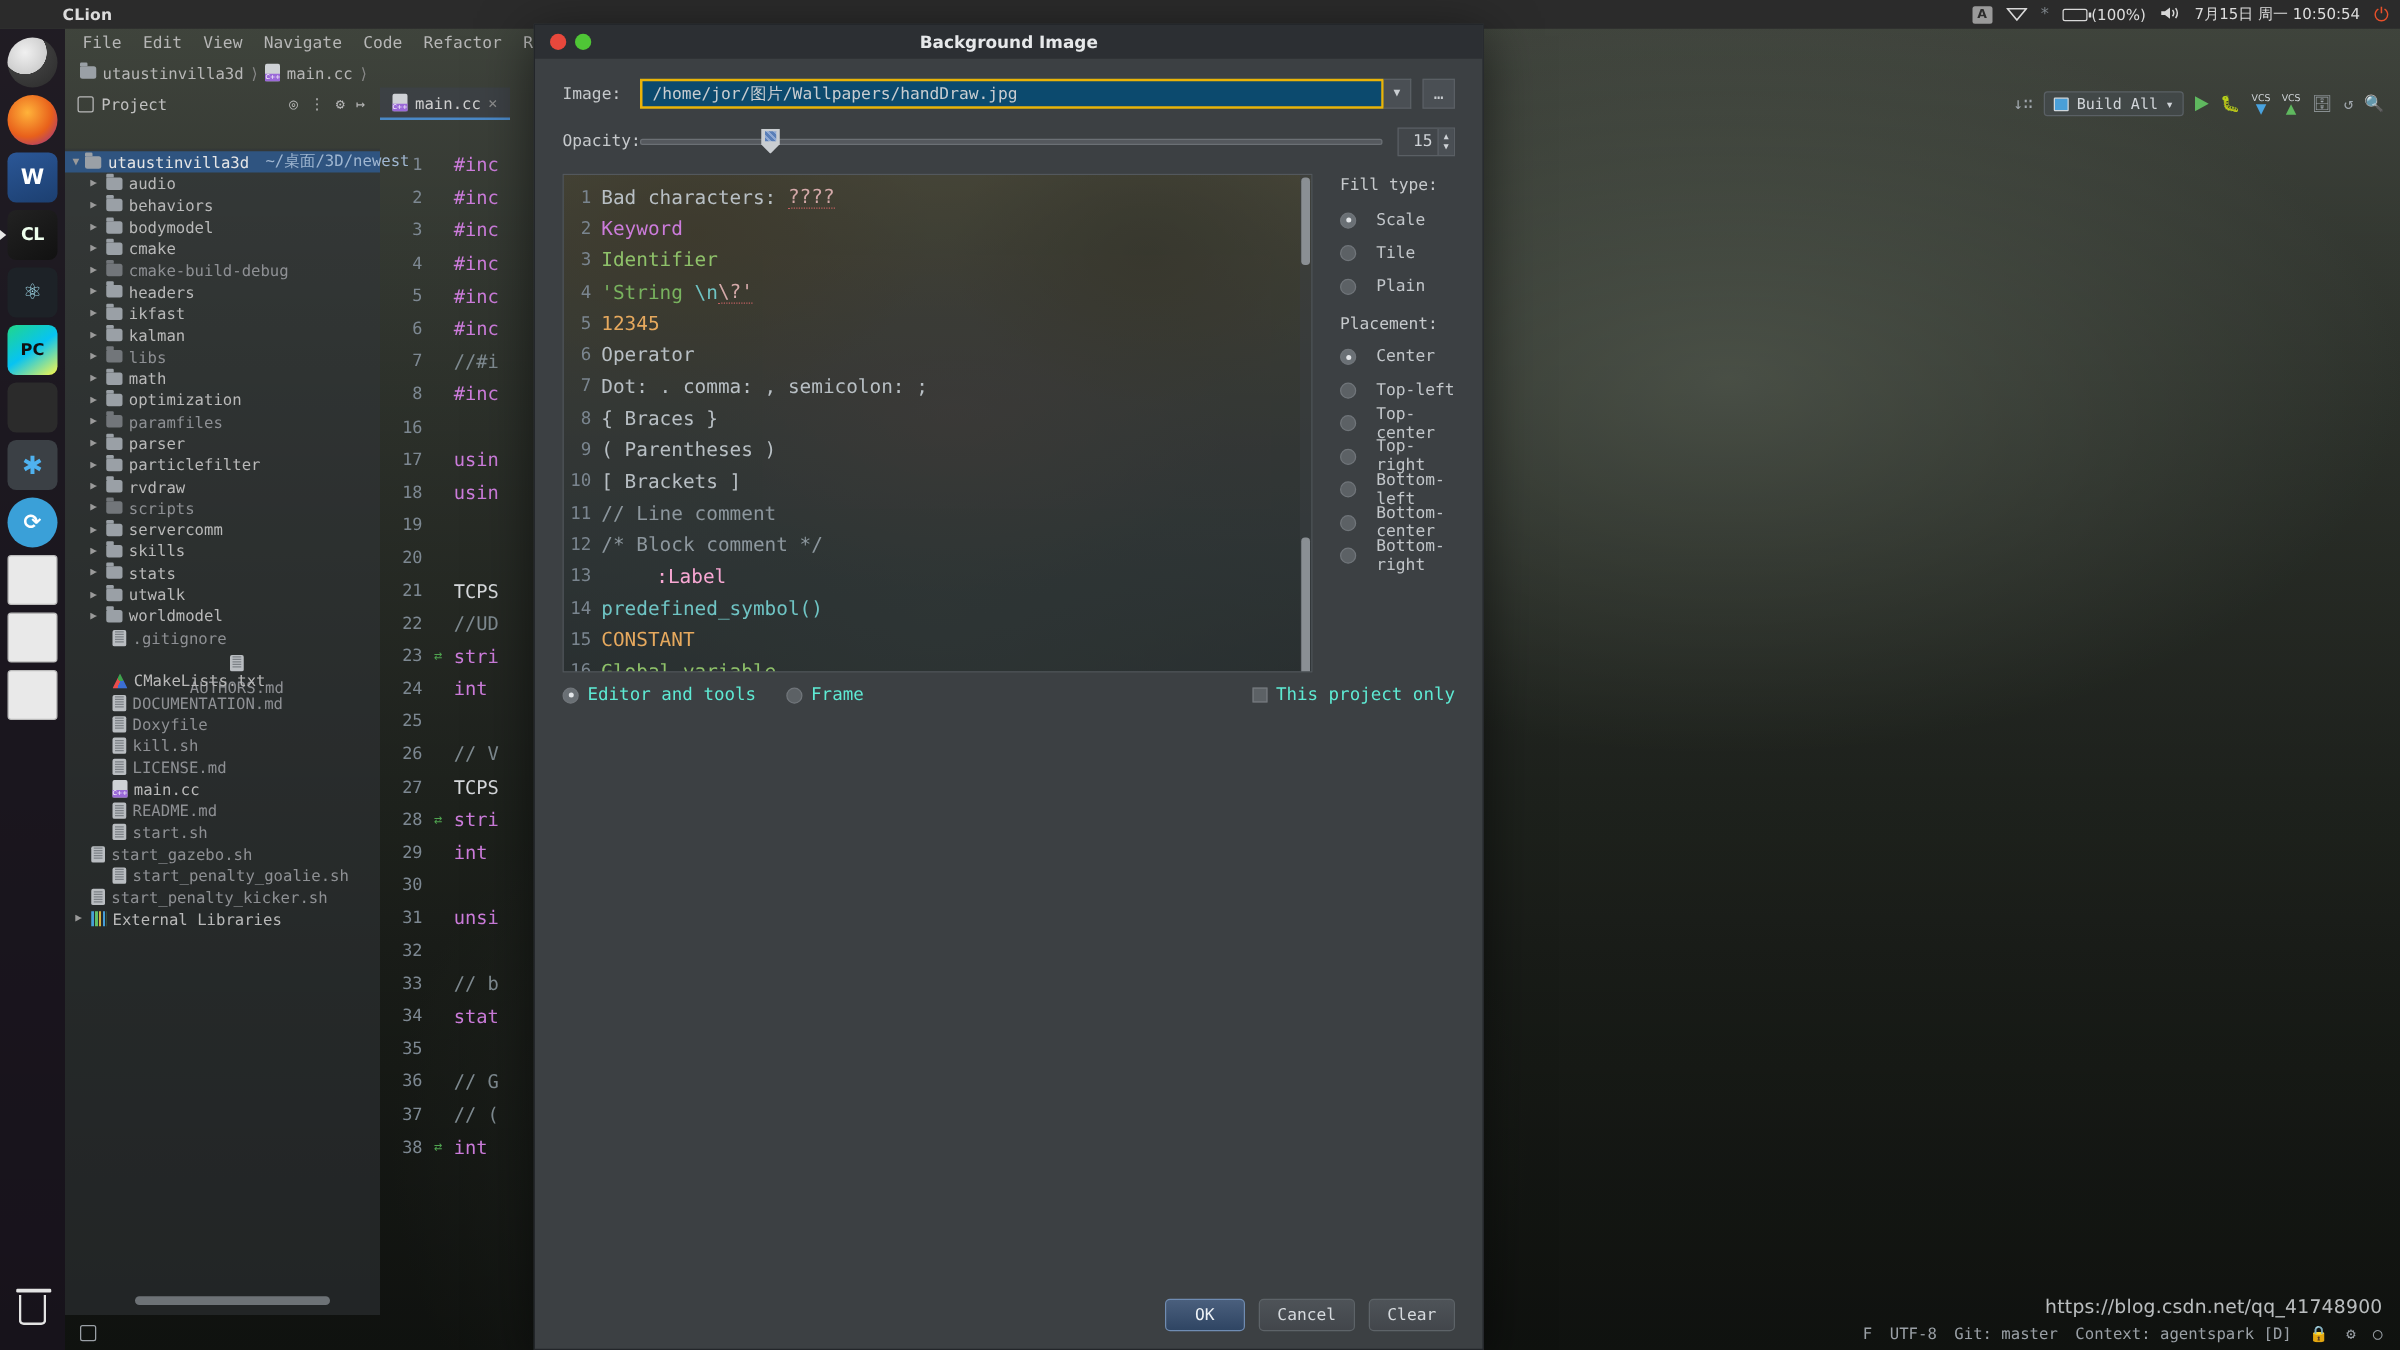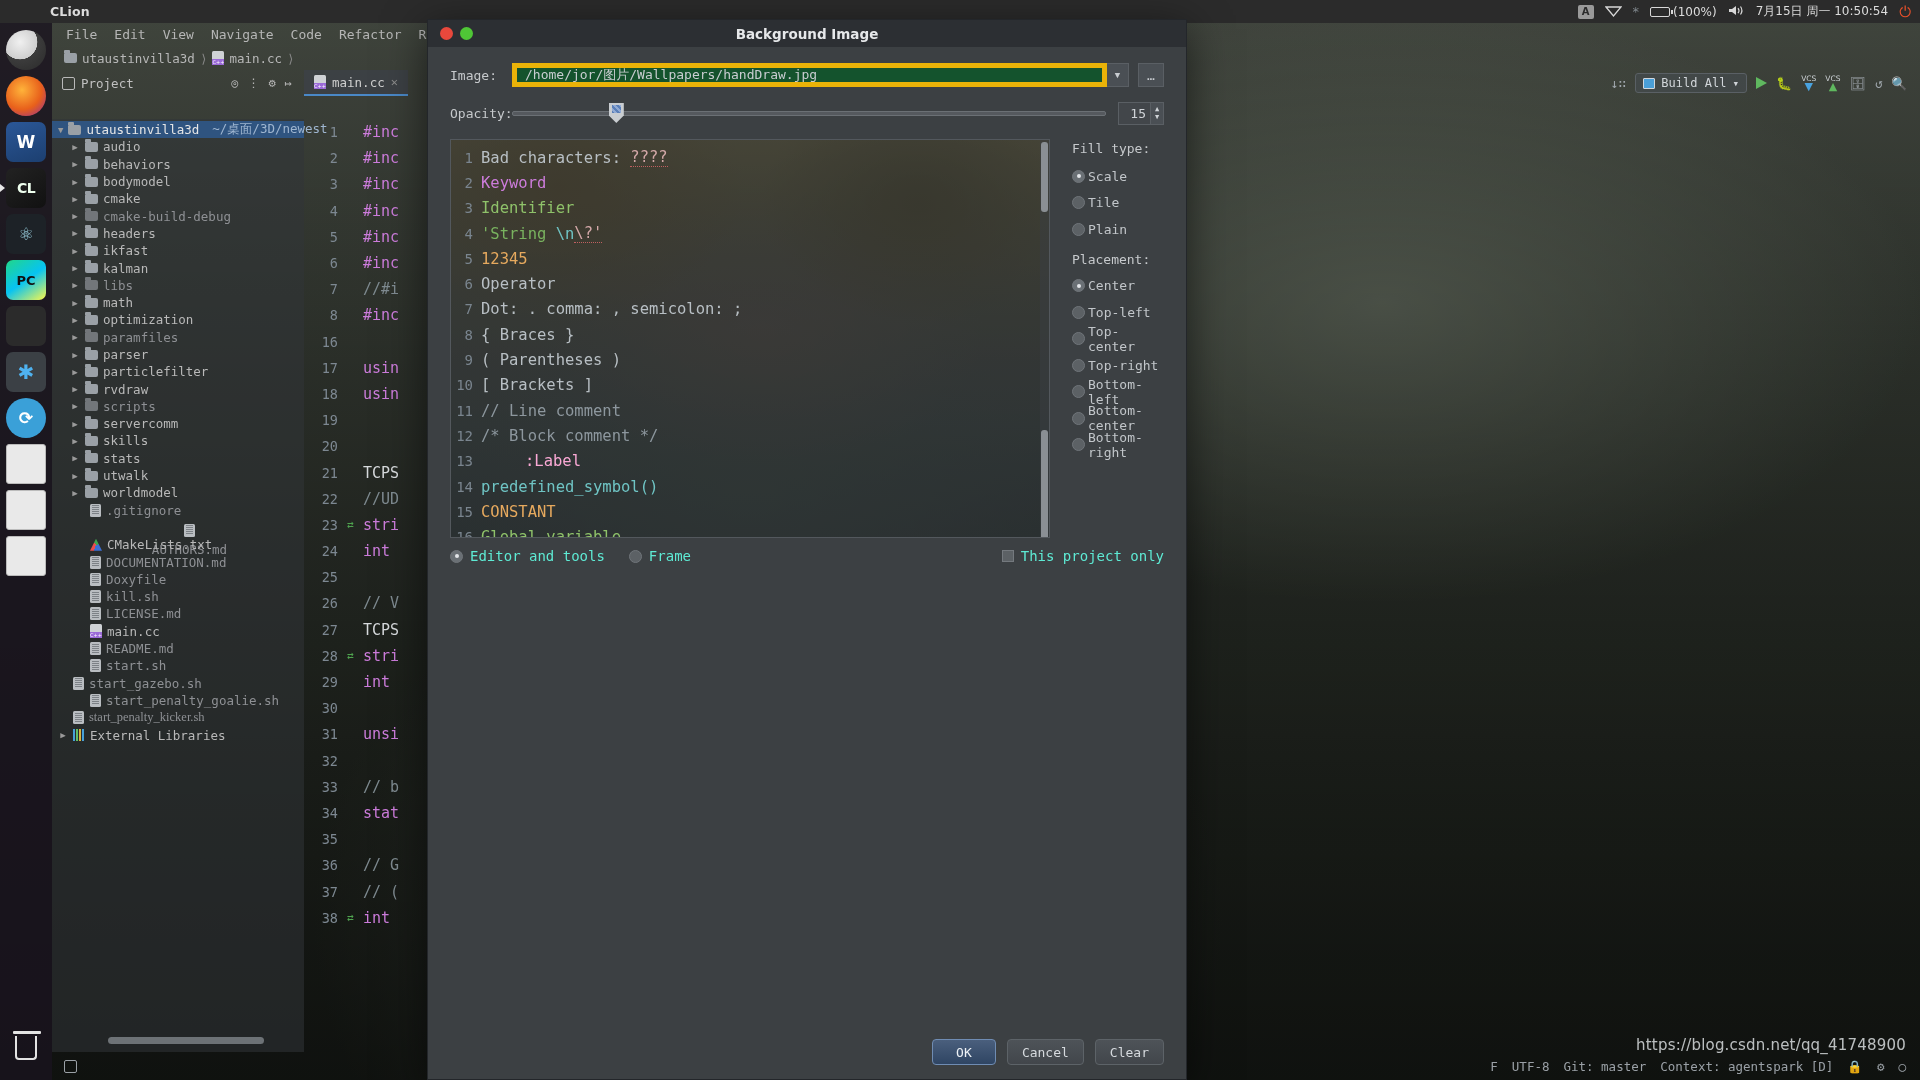--- a/index.html
+++ b/index.html
@@ -167,21 +167,21 @@
   .mac-btn { width:13px; height:13px; border-radius:50%; }
   .mac-close { background:#e8483c; }
   .mac-max { background:#4fc636; }
   #dlg-title .title-txt { position:absolute; left:0; right:0; text-align:center;
       font-family:"DejaVu Sans", sans-serif; font-size:13.5px; font-weight:bold; color:#e6e8ea; }
 
   .dlg-body { flex:1; padding: 16px 22px 0 22px; display:flex; flex-direction:column; }
 
   .row { display:flex; align-items:center; margin-bottom:14px; }
   .row .lbl { width:62px; font-size:13px; color:#c6c9cc; flex:none; }
-  .path-field { flex:1; height:24px; background:#14532d; border:5px solid #eab308;
+  .path-field { flex:1; height:24px; background:#0c4a6e; border:2px solid #eab308;
                 display:flex; align-items:center; padding-left:8px; font-size:13px; color:#c9cdd1; }
   .combo-btn { width:22px; height:24px; border:1px solid #5a5f64; border-left:none; background:#4a4f54;
                display:flex; align-items:center; justify-content:center; color:#c9cdd1; font-size:9px; flex:none; }
   .browse-btn { width:26px; height:24px; margin-left:9px; border:1px solid #5a5f64; background:#4a4f54;
                 display:flex; align-items:center; justify-content:center; color:#c9cdd1; font-size:13px; flex:none; }
 
   .slider-wrap { flex:1; height:24px; display:flex; align-items:center; position:relative; }
   .slider-track { position:absolute; left:0; right:0; height:5px; background:#55595e;
                   border:1px solid #6b7075; border-radius:2px; }
   .slider-knob { position:absolute; left:16.3%; width:15px; height:20px; background:#c9cdd1;
@@ -224,21 +224,21 @@
   .p-const { color:#e6a95e; }
   .p-err { color:#d4a9a9; border-bottom:1px dotted #c06060; }
   .prev-scroll { position:absolute; right:0; top:0; width:9px; bottom:0; background:rgba(58,62,66,.5); }
   .prev-scroll i { position:absolute; left:1px; width:7px; background:#8a8f94; border-radius:3px; }
   .prev-scroll i.t { top:2px; height:70px; }
   .prev-scroll i.b { top:290px; height:300px; }
 
   
   .options { flex:1; padding-left:22px; padding-top:2px; }
   .opt-head { font-size:13px; color:#c6c9cc; margin-bottom:7px; }
-  .opt-row { display:flex; align-items:center; gap:3px; height:26.5px; font-size:13px; color:#c2c6ca; }
+  .opt-row { display:flex; align-items:center; gap:16px; height:26.5px; font-size:13px; color:#c2c6ca; }
   .radio { width:13px; height:13px; border-radius:50%; background:#5c6165; border:1px solid #70757a; flex:none;
            display:flex; align-items:center; justify-content:center; }
   .radio.on { background:#6a7075; }
   .radio.on::after { content:""; width:4px; height:4px; border-radius:50%; background:#e3e6e9; }
   .opt-head.second { margin-top:9px; margin-bottom:6px; }
 
   
   .dlg-foot { flex:none; padding: 10px 22px 0 22px; }
   .foot-row { display:flex; align-items:center; font-size:14px; color:#5eead4; }
   .foot-left { display:flex; align-items:center; gap:8px; }
@@ -534,21 +534,21 @@
           <div class="tnode dim" style="">
             <span class="twist"></span>
             <span class="tfile"></span>
             <span>start_gazebo.sh</span>
           </div>
           <div class="tnode dim" style="padding-left: 23px;">
             <span class="twist"></span>
             <span class="tfile"></span>
             <span>start_penalty_goalie.sh</span>
           </div>
-          <div class="tnode dim" style=" font-family: Liberation Serif, serif;">
+          <div class="tnode dim" style="">
             <span class="twist"></span>
             <span class="tfile"></span>
             <span>start_penalty_kicker.sh</span>
           </div>
           <div class="tnode" style="padding-left: 6px;">
             <span class="twist">▶</span>
             <span class="ext-ico"></span>
             <span>External Libraries</span>
           </div>
         </div>

